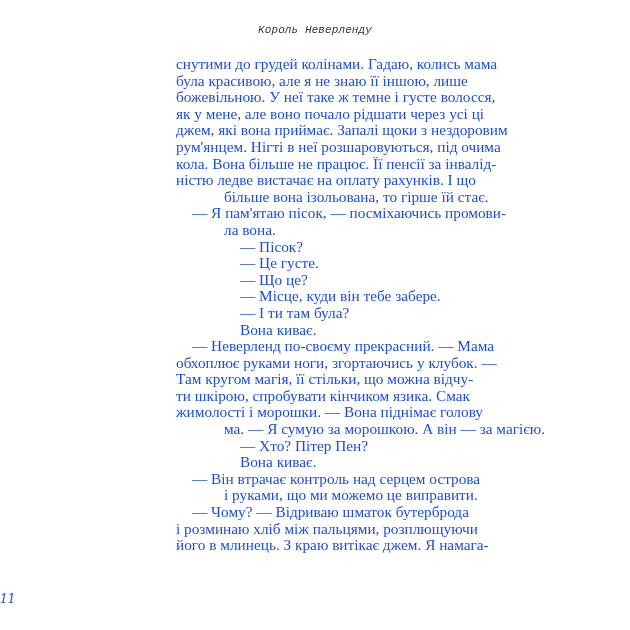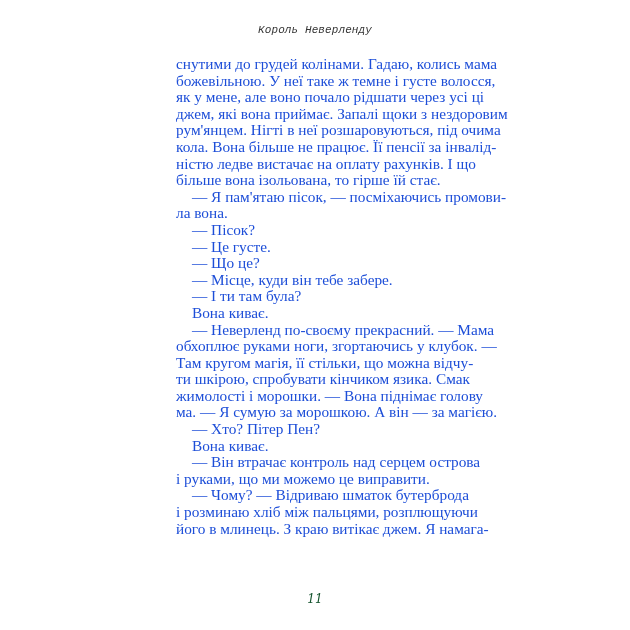--- a/index.html
+++ b/index.html
@@ -11,35 +11,36 @@
     position: absolute; top: 24px; left: 0; width: 630px; text-align: center;
     font-family: Liberation Mono, monospace; font-style: italic;
     font-size: 11px; color: #333; letter-spacing: 0.1px;
   }
   .body-text {
     position: absolute; left: 176px; top: 56px; width: 278px;
     font-family: "Liberation Serif", "DejaVu Serif", serif;
     font-size: 15.3px; line-height: 16.6px; color: #1d4ed8;
   }
   .line { display: block; white-space: nowrap; text-align: justify; text-align-last: justify; height: 16.6px; overflow: visible; }
-  .line.last { text-align-last: left; }
+  .line.last { text-align-last: left; margin-left: 48px; }
   .line.indent { padding-left: 16px; }
   .page-number {
-    position: absolute; top: 592px; left: 0; width: 630px; text-align: center;
+    position: absolute; top: 592px; left: 0; width: 630px; 
     font-family: "DejaVu Serif", "Liberation Serif", serif; font-style: italic;
-    font-size: 12px; color: #14532d;
+    font-size: 12px; color: #1d4ed8;
   }
 </style>
 </head>
 <body>
 
 <div class="page">
   <div class="running-head">Король Неверленду</div>
   <div class="body-text" id="body-text">
       <span class="line">снутими до грудей колінами. Гадаю, колись мама</span>
+      <span class="line">була красивою, але я не знаю її іншою, лише</span>
       <span class="line">божевільною. У неї таке ж темне і густе волосся,</span>
       <span class="line">як у мене, але воно почало рідшати через усі ці</span>
       <span class="line">джем, які вона приймає. Запалі щоки з нездоровим</span>
       <span class="line">рум'янцем. Нігті в неї розшаровуються, під очима</span>
       <span class="line">кола. Вона більше не працює. Її пенсії за інвалід-</span>
       <span class="line">ністю ледве вистачає на оплату рахунків. І що</span>
       <span class="line last">більше вона ізольована, то гірше їй стає.</span>
       <span class="line indent">— Я пам'ятаю пісок, — посміхаючись промови-</span>
       <span class="line last">ла вона.</span>
       <span class="line indent last">— Пісок?</span>

